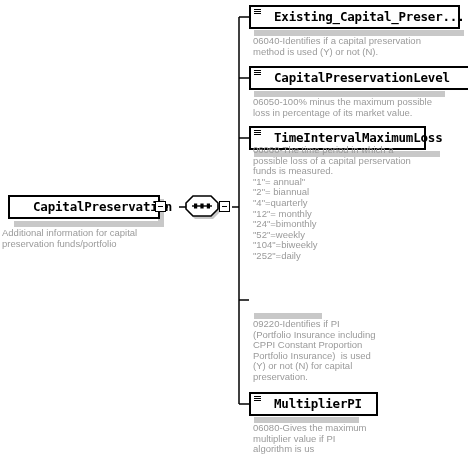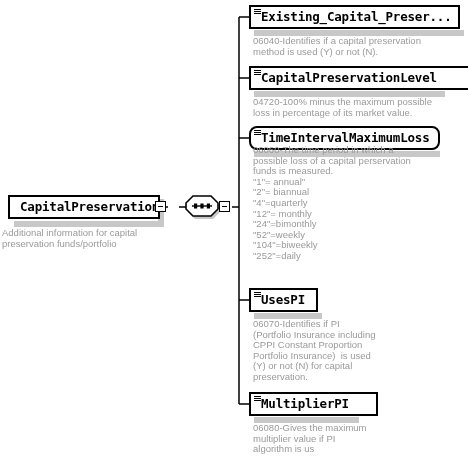--- a/index.html
+++ b/index.html
@@ -33,21 +33,21 @@
   }
 
   
   .node {
     position: absolute;
     box-sizing: border-box;
     border: 2px solid #000000;
     background: #ffffff;
     height: 24px;
     line-height: 20px;
-    padding: 0 6px 0 10px;
+    padding: 0 6px 0 23px;
     font-family: "DejaVu Sans Mono", "Liberation Mono", monospace;
     font-size: 12.5px;
     font-weight: bold;
     color: #000000;
     white-space: nowrap;
     letter-spacing: -0.2px;
   }
   .node .label {
     display: inline-block;
     vertical-align: top;
@@ -181,54 +181,46 @@
 
   <div class="shadow" style="left:254px; top:91px; width:191px; height:6px;"></div>
   <div class="node" style="left:249px; top:66px; width:224px;">
     <span class="attr-mark">
       <i></i>
         <i></i>
         <i></i>
     </span>
     <span class="label">CapitalPreservationLevel</span>
   </div>
-  <div class="doc" style="left:253px; top:97px;">04720-100% minus the maximum possible
+  <div class="doc" style="left:253px; top:97px;">06050-100% minus the maximum possible
 loss in percentage of its market value.</div>
 
   <div class="shadow" style="left:254px; top:151px; width:186px; height:6px;"></div>
-  <div class="node" style="left:249px; top:126px; width:191px;border-radius:8px;">
+  <div class="node" style="left:249px; top:126px; width:177px;">
     <span class="attr-mark">
       <i></i>
         <i></i>
         <i></i>
     </span>
     <span class="label">TimeIntervalMaximumLoss</span>
   </div>
   <div class="doc" style="left:253px; top:145px;">06060-The time period in which a
 possible loss of a capital perservation
 funds is measured.
 "1"= annual"
 "2"= biannual
 "4"=quarterly
 "12"= monthly
 "24"=bimonthly
 "52"=weekly
 "104"=biweekly
 "252"=daily</div>
 
   <div class="shadow" style="left:254px; top:313px; width:68px; height:6px;"></div>
-  <div class="node" style="left:249px; top:288px; width:69px;">
-    <span class="attr-mark">
-      <i></i>
-        <i></i>
-        <i></i>
-    </span>
-    <span class="label">UsesPI</span>
-  </div>
-  <div class="doc" style="left:253px; top:319px;">06070-Identifies if PI
+  <div class="doc" style="left:253px; top:319px;">09220-Identifies if PI
 (Portfolio Insurance including
 CPPI Constant Proportion
 Portfolio Insurance)  is used
 (Y) or not (N) for capital
 preservation.</div>
 
   <div class="shadow" style="left:254px; top:417px; width:105px; height:6px;"></div>
   <div class="node" style="left:249px; top:392px; width:129px;">
     <span class="attr-mark">
       <i></i>

